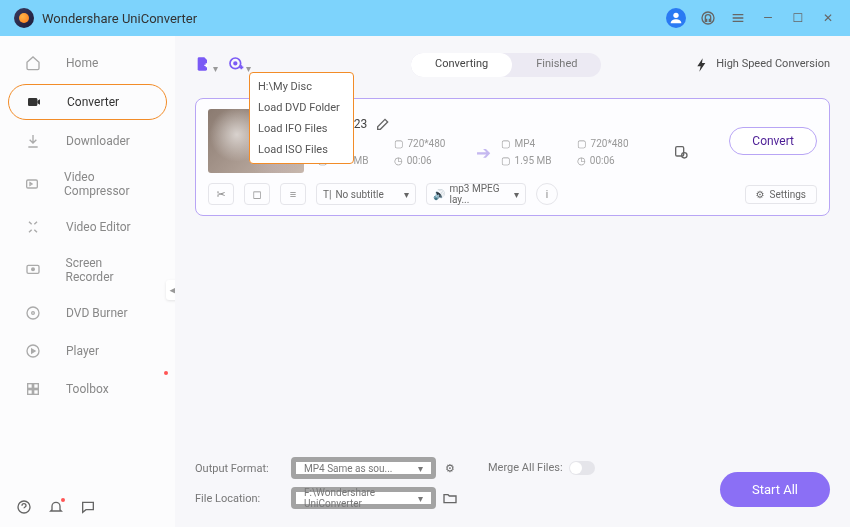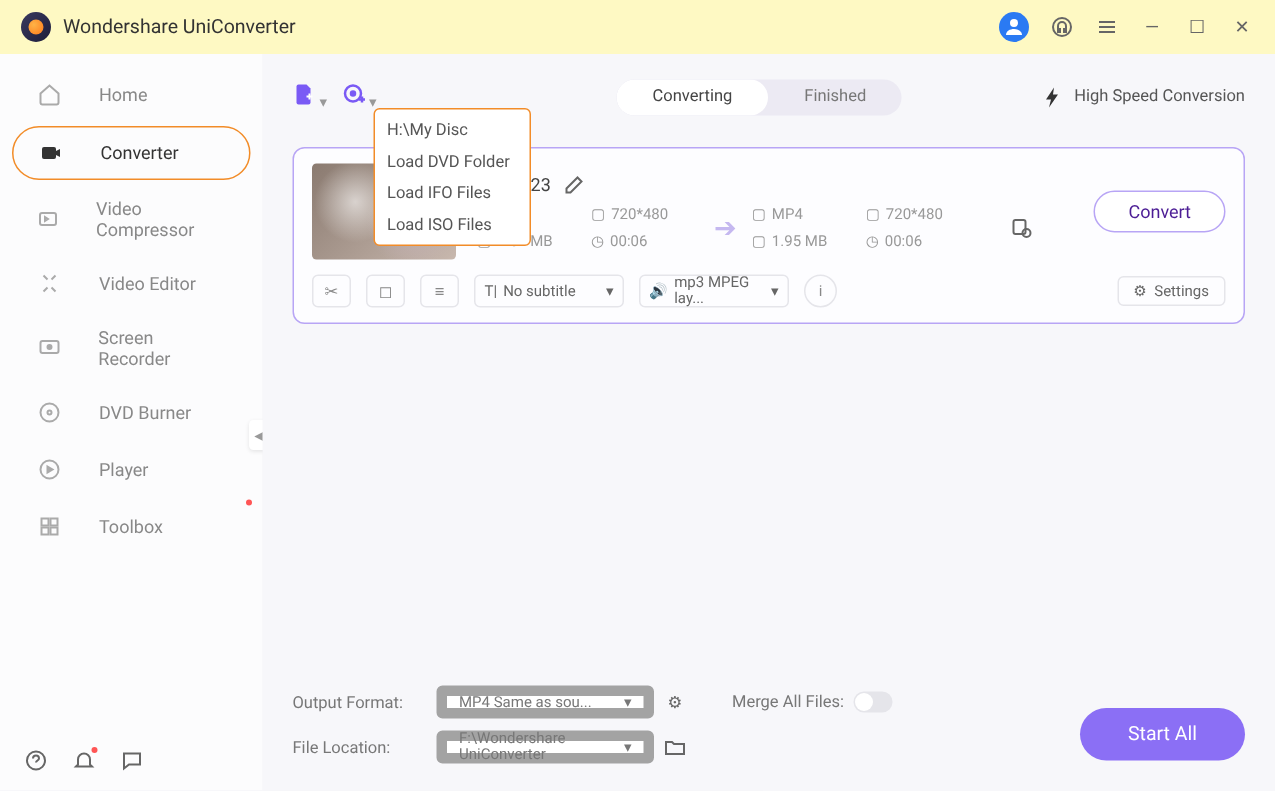--- a/index.html
+++ b/index.html
@@ -1,17 +1,17 @@
 <!DOCTYPE html>
 <html><head>
 <meta charset="utf-8">
 <style>
 *{margin:0;padding:0;box-sizing:border-box;font-family:-apple-system,BlinkMacSystemFont,"Segoe UI",Roboto,sans-serif}
 body{background:#f5f5f7;width:850px;height:527px;overflow:hidden;font-size:12px;color:#555}
-.titlebar{height:36px;display:flex;align-items:center;padding:0 14px;background:#fef9c3}
+.titlebar{height:36px;display:flex;align-items:center;padding:0 14px;background:#7dd3fc}
 .logo{width:20px;height:20px;border-radius:50%;background:linear-gradient(135deg,#3a3a5e,#1c1c3a);display:flex;align-items:center;justify-content:center;margin-right:8px}
 .logo::after{content:"";width:10px;height:10px;border-radius:50%;background:radial-gradient(circle at 35% 35%,#ffb347,#ff7a1a)}
 .title{font-size:13px;color:#333}
 .spacer{flex:1}
 .winbtns{display:flex;gap:14px;align-items:center}
 .avatar{width:20px;height:20px;border-radius:50%;background:#2a7af3;display:flex;align-items:center;justify-content:center;color:#fff;font-size:11px}
 .icbtn{width:16px;height:16px;display:flex;align-items:center;justify-content:center;color:#666;cursor:pointer}
 .body{display:flex;height:491px}
 .sidebar{width:175px;background:#fcfcfd;padding-top:8px;display:flex;flex-direction:column}
 .navitem{display:flex;align-items:center;gap:24px;padding:8px 16px;margin:2px 8px;border-radius:18px;color:#888;cursor:pointer;font-size:12px}
@@ -41,21 +41,21 @@
 .convbtn{margin-left:auto;border:1px solid #b8a5f5;background:#fff;border-radius:16px;padding:6px 22px;font-size:12px;color:#4c1d95;cursor:pointer}
 .row2{display:flex;align-items:center;gap:10px;margin-top:10px}
 .smbtn{width:26px;height:22px;border:1px solid #e5e5ea;border-radius:4px;display:flex;align-items:center;justify-content:center;color:#888;cursor:pointer;font-size:11px}
 .sel{border:1px solid #e5e5ea;border-radius:4px;height:22px;display:flex;align-items:center;padding:0 6px;font-size:10px;color:#666;gap:4px;cursor:pointer}
 .sel.wide{width:100px}
 .info{width:22px;height:22px;border:1px solid #e5e5ea;border-radius:50%;display:flex;align-items:center;justify-content:center;color:#888;font-size:10px}
 .settings{margin-left:auto;display:flex;align-items:center;gap:5px;border:1px solid #e5e5ea;border-radius:4px;padding:3px 10px;font-size:10px;color:#666;cursor:pointer}
 .footer{margin-top:auto;padding-top:10px;font-size:11px;color:#777}
 .frow{display:flex;align-items:center;gap:6px;margin-bottom:8px}
 .flabel{width:90px}
-.fsel{border:7px solid #a3a3a3;border-radius:4px;height:22px;display:flex;align-items:center;padding:0 8px;width:145px;justify-content:space-between;cursor:pointer;background:#fff;font-size:10px}
+.fsel{border:5px solid #a3a3a3;border-radius:4px;height:22px;display:flex;align-items:center;padding:0 8px;width:145px;justify-content:space-between;cursor:pointer;background:#fff;font-size:10px}
 .merge{display:flex;align-items:flex-start;gap:6px;margin-left:24px}
 .toggle{width:26px;height:14px;background:#e5e5ea;border-radius:7px;position:relative;cursor:pointer}
 .toggle::after{content:"";position:absolute;width:12px;height:12px;background:#fff;border-radius:50%;top:1px;left:1px}
 .startall{position:absolute;right:20px;bottom:20px;background:#8b6ff5;color:#fff;border-radius:20px;padding:10px 32px;font-size:13px;cursor:pointer;border:none}
 svg{width:16px;height:16px}
 .dot{position:absolute;width:4px;height:4px;background:#f55;border-radius:50%;top:-1px;right:-1px}
 </style>
 </head>
 <body>
 
@@ -98,20 +98,28 @@
         <span>Home</span>
       </div>
     <div class="navitem active">
         <span class="nic">
           <svg viewBox="0 0 24 24" fill="currentColor">
             <rect x="3" y="6" width="14" height="12" rx="2"></rect>
             <path d="M17 10l4-2v8l-4-2z"></path>
           </svg>
         </span>
         <span>Converter</span>
+      </div>
+    <div class="navitem">
+        <span class="nic">
+          <svg viewBox="0 0 24 24" fill="none" stroke="currentColor" stroke-width="2">
+            <path d="M12 3v12m-5-5l5 5 5-5M5 21h14"></path>
+          </svg>
+        </span>
+        <span>Downloader</span>
       </div>
     <div class="navitem">
         <span class="nic">
           <svg viewBox="0 0 24 24" fill="none" stroke="currentColor" stroke-width="2">
             <rect x="4" y="6" width="16" height="12" rx="2"></rect>
             <path d="M9 10l3 2-3 2z"></path>
           </svg>
         </span>
         <span>Video Compressor</span>
       </div>

